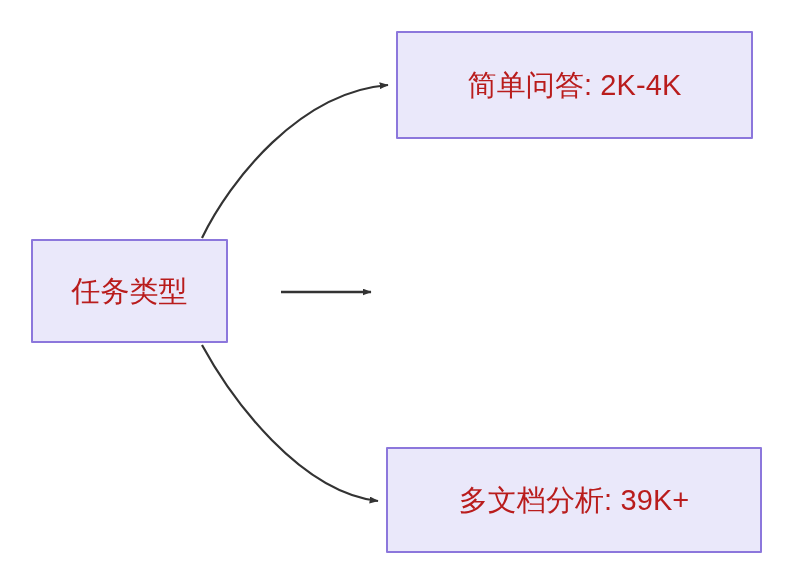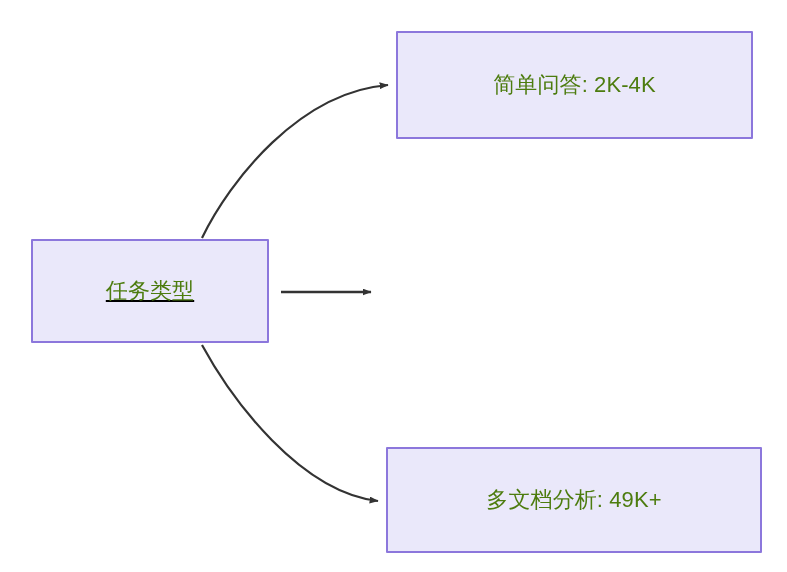--- a/index.html
+++ b/index.html
@@ -29,33 +29,32 @@
     position: absolute;
     box-sizing: border-box;
     background: #EAE8FA;
     border: 2px solid #8C77DC;
     border-radius: 1px;
     display: flex;
     align-items: center;
     justify-content: center;
   }
   .node-label {
-    color: #4d7c0f;
-    font-size: 22px;
+    color: #b91c1c;
+    font-size: 29px;
     line-height: 1.2;
     letter-spacing: 0.1px;
     white-space: nowrap;
     text-align: center;
   }
   #node-source {
     left: 31px;
     top: 239px;
-    width: 238px;
+    width: 197px;
     height: 104px;
-    text-decoration: underline;
   }
   #node-simple-qa {
     left: 396px;
     top: 31px;
     width: 357px;
     height: 108px;
   }
   #node-doc-summary {
     left: 379px;
     top: 239px;
@@ -91,16 +90,16 @@
   <div class="node" id="node-source">
     <span class="node-label">任务类型</span>
   </div>
 
   <div class="node" id="node-simple-qa">
     <span class="node-label">简单问答: 2K-4K</span>
   </div>
 
 
   <div class="node" id="node-multi-doc">
-    <span class="node-label">多文档分析: 49K+</span>
+    <span class="node-label">多文档分析: 39K+</span>
   </div>
 
 </div>
 
 </body></html>

